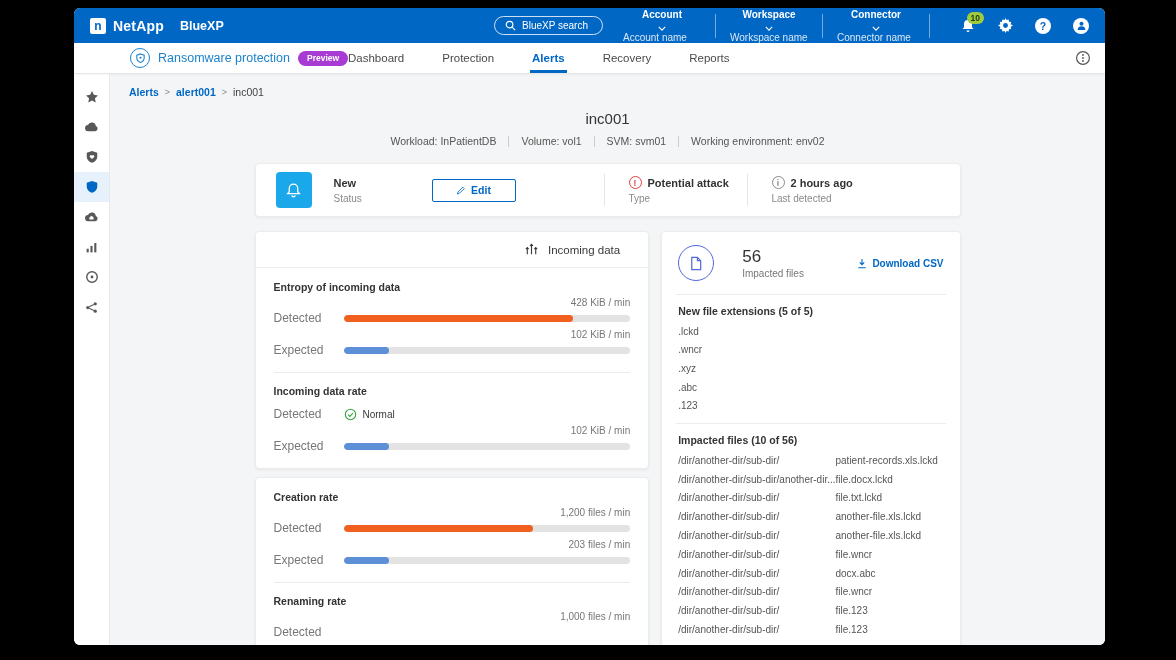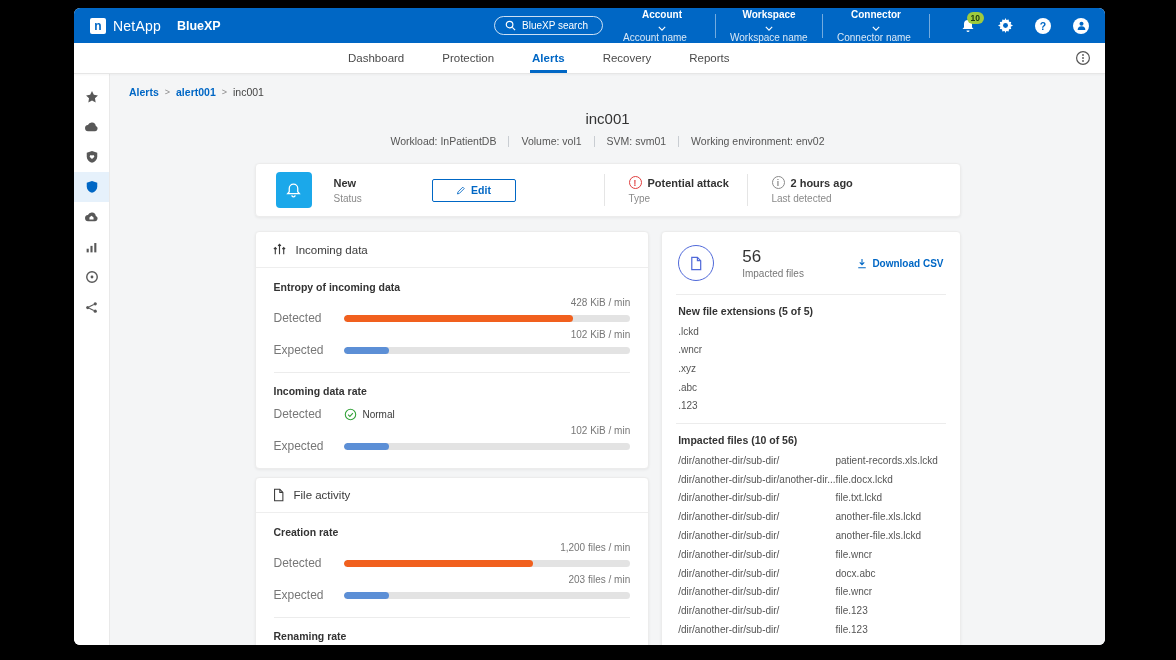--- a/index.html
+++ b/index.html
@@ -12,21 +12,21 @@
   html,body{width:1176px;height:660px;background:#000;overflow:hidden;
     font-family:"Liberation Sans","DejaVu Sans",sans-serif;}
   .app{position:absolute;left:74px;top:8px;width:1031px;height:637px;
     background:#fff;border-radius:6px;overflow:hidden;display:flex;flex-direction:column;}
 
   
   .topbar{height:35px;background:var(--topbar);display:flex;align-items:center;
     padding:0 16px;color:#fff;flex:0 0 auto;}
   .logo-box{width:16px;height:16px;background:#fff;color:var(--topbar);border-radius:2px;
     font-weight:bold;font-size:12px;display:flex;align-items:center;justify-content:center;}
-  .brand{font-size:14px;font-weight:normal;margin-left:7px;letter-spacing:.2px;text-align:center;}
+  .brand{font-size:14px;font-weight:bold;margin-left:7px;letter-spacing:.2px;text-align:center;}
   .product{font-size:12.5px;font-weight:600;margin-left:16px;}
   .tb-spacer{flex:1;}
   .search-pill{display:flex;align-items:center;gap:6px;border:1px solid rgba(255,255,255,.8);
     border-radius:12px;padding:3px 14px 3px 10px;font-size:10px;cursor:pointer;margin-right:20px;}
   .tb-menu{display:flex;flex-direction:column;line-height:1.3;font-size:10px;cursor:pointer;min-width:78px;}
   .tb-menu .m-top{display:flex;align-items:center;gap:5px;font-weight:bold;flex-direction:column;}
   .tb-menu .m-val{color:rgba(255,255,255,.85);}
   .tb-div{width:1px;height:24px;background:rgba(255,255,255,.45);margin:0 14px;}
   .tb-icons{display:flex;align-items:center;gap:22px;margin-left:16px;text-align:center;}
   .bell-wrap{position:relative;cursor:pointer;}
@@ -87,22 +87,22 @@
   .sc-g2{width:142px;padding-left:24px;}
   .sc-g3{flex:1;padding-left:24px;}
   .mini-circle{width:13px;height:13px;border-radius:50%;display:inline-flex;align-items:center;
     justify-content:center;font-size:8.5px;font-weight:bold;}
   .mini-red{border:1.3px solid var(--alert-red);color:var(--alert-red);}
   .mini-gray{border:1.3px solid #8A8A8A;color:#8A8A8A;}
 
   
   .cols{display:flex;gap:12px;align-items:flex-start;}
   .left-col{width:425px;display:flex;flex-direction:column;gap:8px;}
-  .metric-card .card-header{display:flex;align-items:center;gap:9px;padding:10px 16px;
-    border-bottom:1px solid #EEE;color:#3A3A3A;}
+  .metric-card .card-header{display:flex;align-items:center;gap:9px;padding:10px 28px;
+    border-bottom:1px solid #EEE;color:#3A3A3A;justify-content:flex-end;}
   .card-header .hd-label{font-size:11.5px;font-weight:500;}
   .card-body{padding:13px 18px 15px;}
   .metric-title{font-size:10.5px;font-weight:bold;color:#333;}
   .val-row{text-align:right;font-size:10px;color:#777;margin-top:4px;}
   .bar-row{display:flex;align-items:center;margin-top:3px;}
   .bar-label{width:70px;font-size:12px;color:#777;}
   .bar{flex:1;height:7px;background:#E3E3E3;border-radius:4px;overflow:hidden;}
   .fill{height:100%;border-radius:4px;}
   .fill-orange{background:var(--orange);}
   .fill-blue{background:var(--expected-blue);}
@@ -214,20 +214,30 @@
             <svg width="11" height="11" viewBox="0 0 12 12">
               <circle cx="6" cy="4" r="2.2" fill="#0067C5"></circle>
               <path d="M1.8 11a4.2 4.2 0 0 1 8.4 0z" fill="#0067C5"></path>
             </svg>
           </span>
       </div>
     </div>
   </div>
 
   <div class="subheader">
+    <div class="svc">
+      <div class="svc-icon">
+        <svg width="11" height="11" viewBox="0 0 12 12">
+            <path d="M6 1l4 1.4v3.1c0 2.4-1.8 4-4 4.9-2.2-.9-4-2.5-4-4.9V2.4z" fill="none" stroke="currentColor" stroke-width="1.2"></path>
+            <circle cx="6" cy="5.2" r="1.2" fill="currentColor"></circle>
+          </svg>
+      </div>
+      <span class="svc-title">Ransomware protection</span>
+      <span class="preview-badge">Preview</span>
+    </div>
     <div class="tabs">
       <div class="tab">Dashboard</div>
       <div class="tab">Protection</div>
       <div class="tab active">Alerts</div>
       <div class="tab">Recovery</div>
       <div class="tab">Reports</div>
     </div>
     <div class="sub-info">
       <svg width="16" height="16" viewBox="0 0 16 16">
           <circle cx="8" cy="8" r="6.4" fill="none" stroke="#555" stroke-width="1.2"></circle>
@@ -401,29 +411,20 @@
                 <div class="bar-row">
                   <span class="bar-label">Expected</span>
                   <div class="bar">
                       <div class="fill fill-blue" style="width: 16%;"></div>
                     </div>
                 </div>
               </div>
             </div>
 
             <div class="card metric-card">
-              <div class="card-header">
-                <span>
-                  <svg width="13" height="14" viewBox="0 0 14 16" fill="none" stroke="#3A3A3A" stroke-width="1.2">
-                      <path d="M2.5 1.5h6l3.5 3.5v9.5h-9.5z"></path>
-                      <path d="M8.5 1.5V5H12"></path>
-                    </svg>
-                </span>
-                <span class="hd-label">File activity</span>
-              </div>
               <div class="card-body">
                 <div class="metric-title">Creation rate</div>
                 <div class="val-row">1,200 files / min</div>
                 <div class="bar-row">
                   <span class="bar-label">Detected</span>
                   <div class="bar">
                       <div class="fill fill-orange" style="width: 66%;"></div>
                     </div>
                 </div>
                 <div class="val-row">203 files / min</div>

